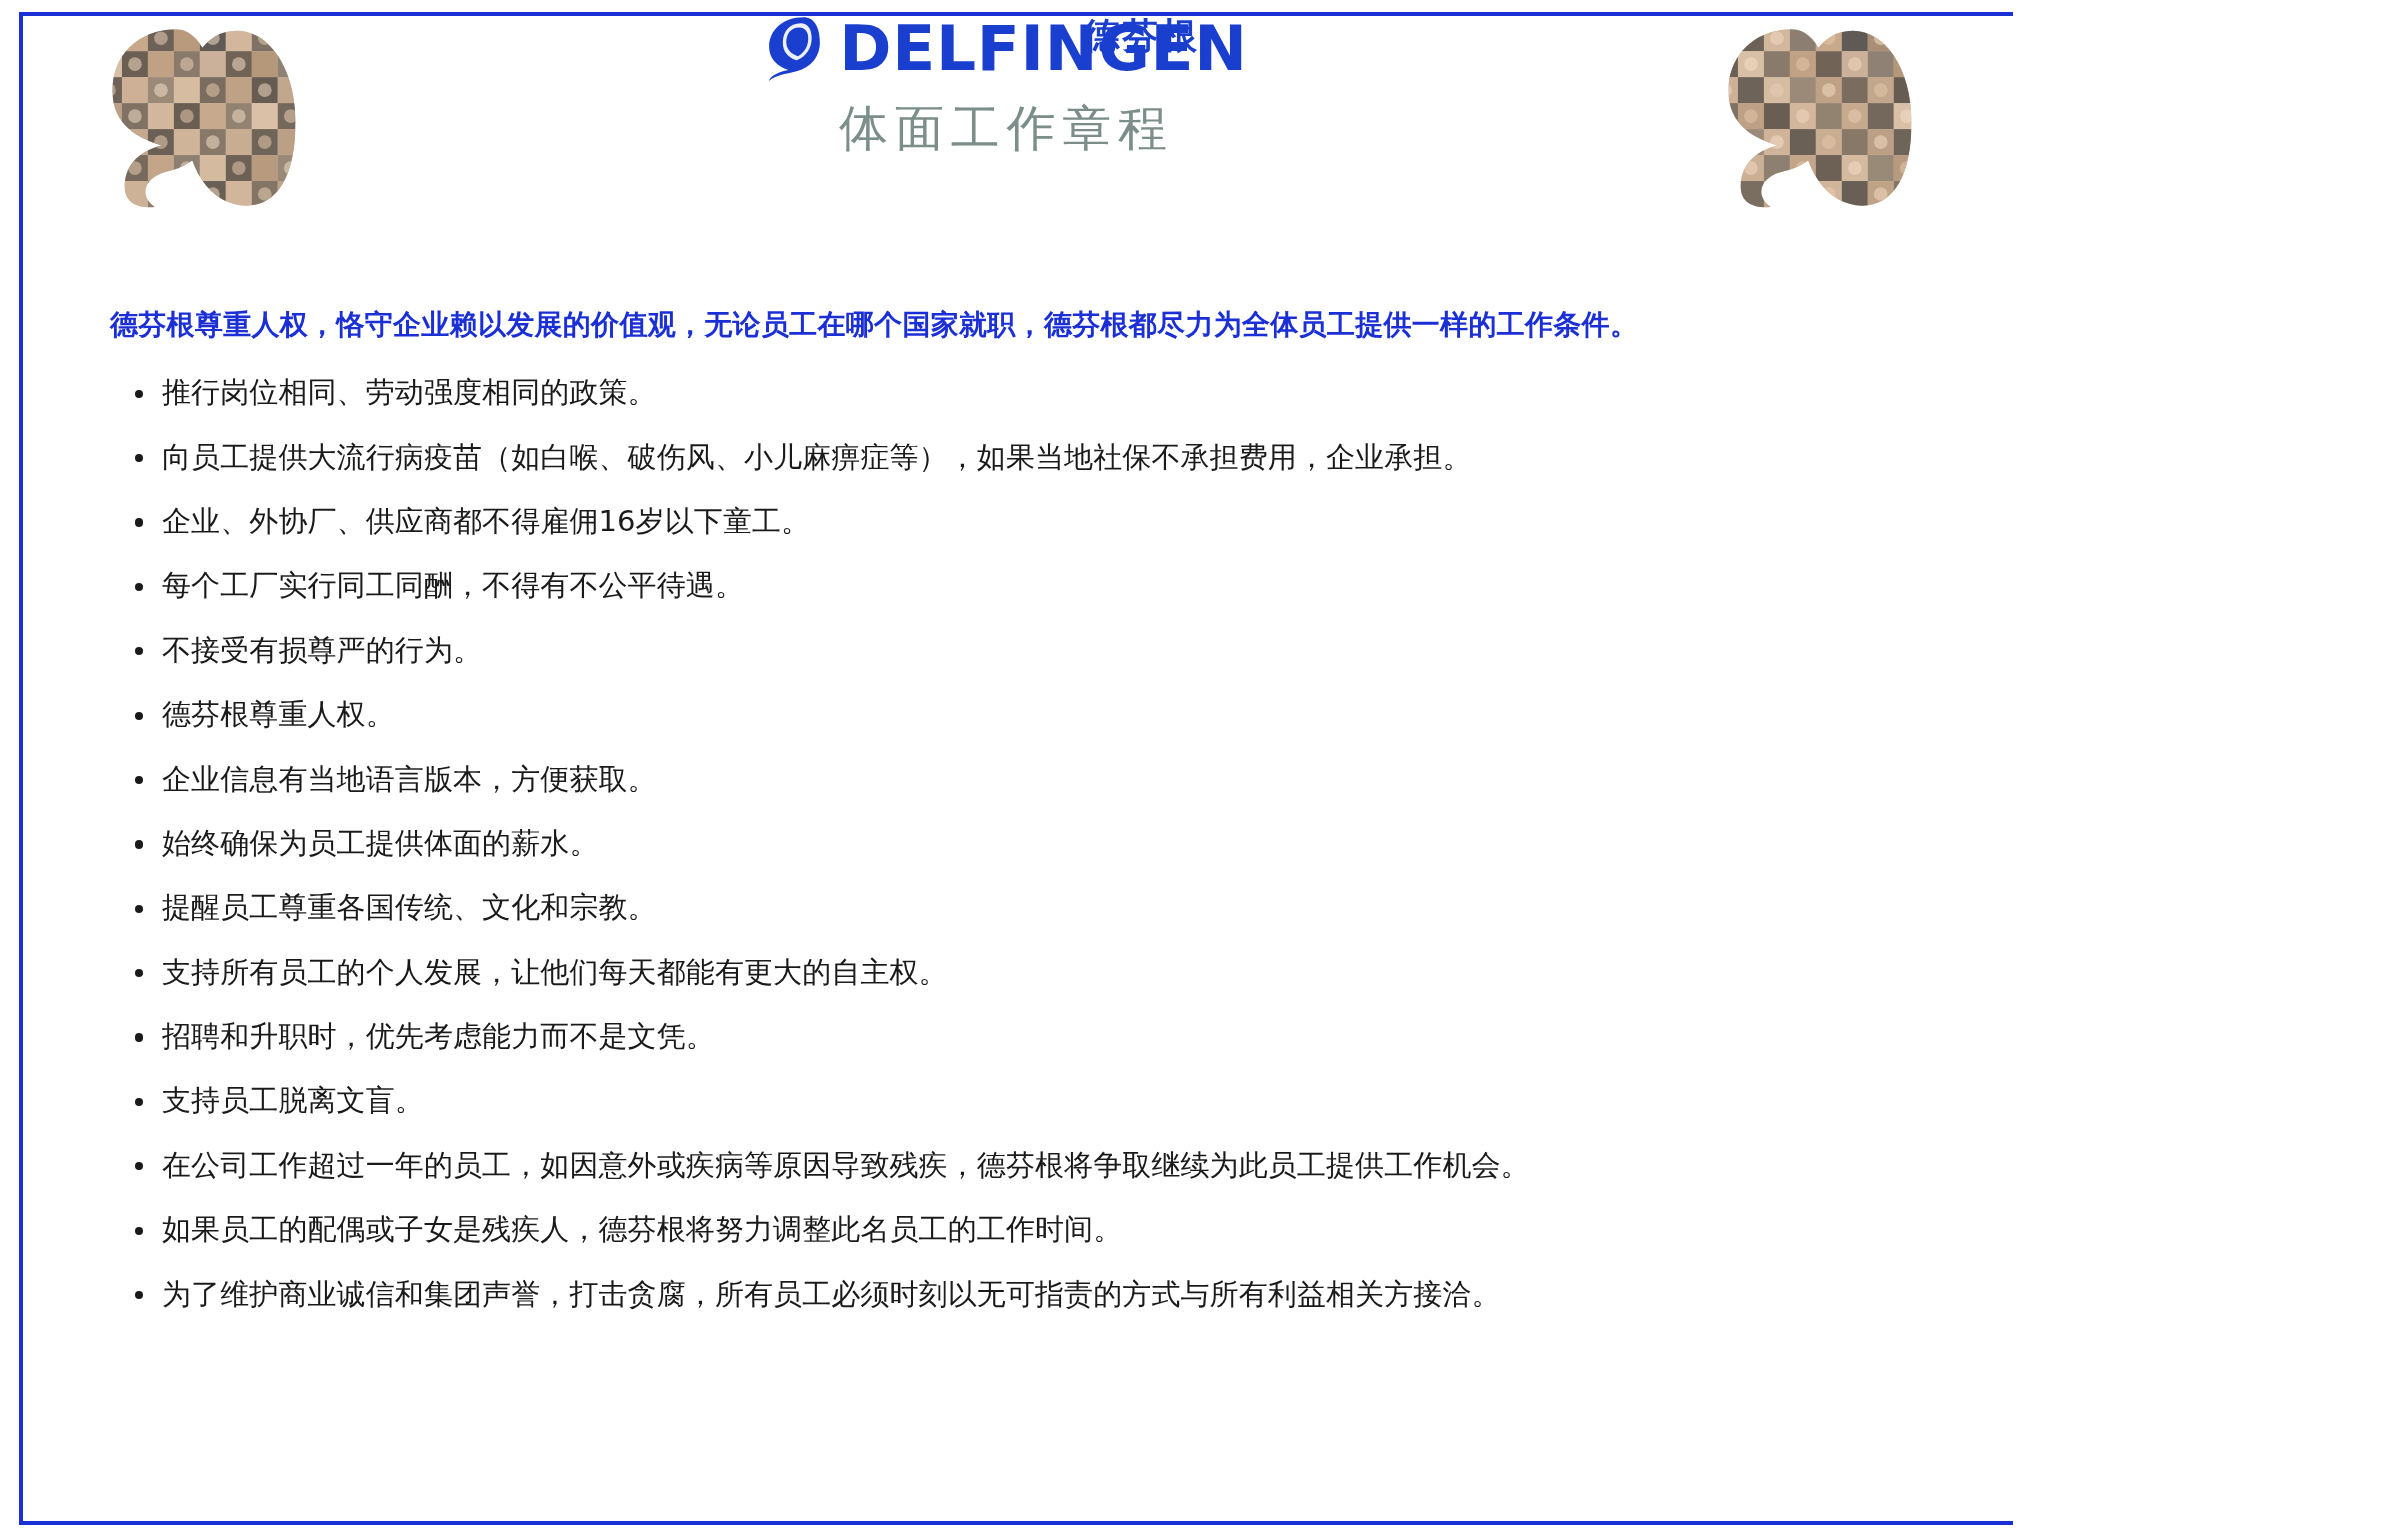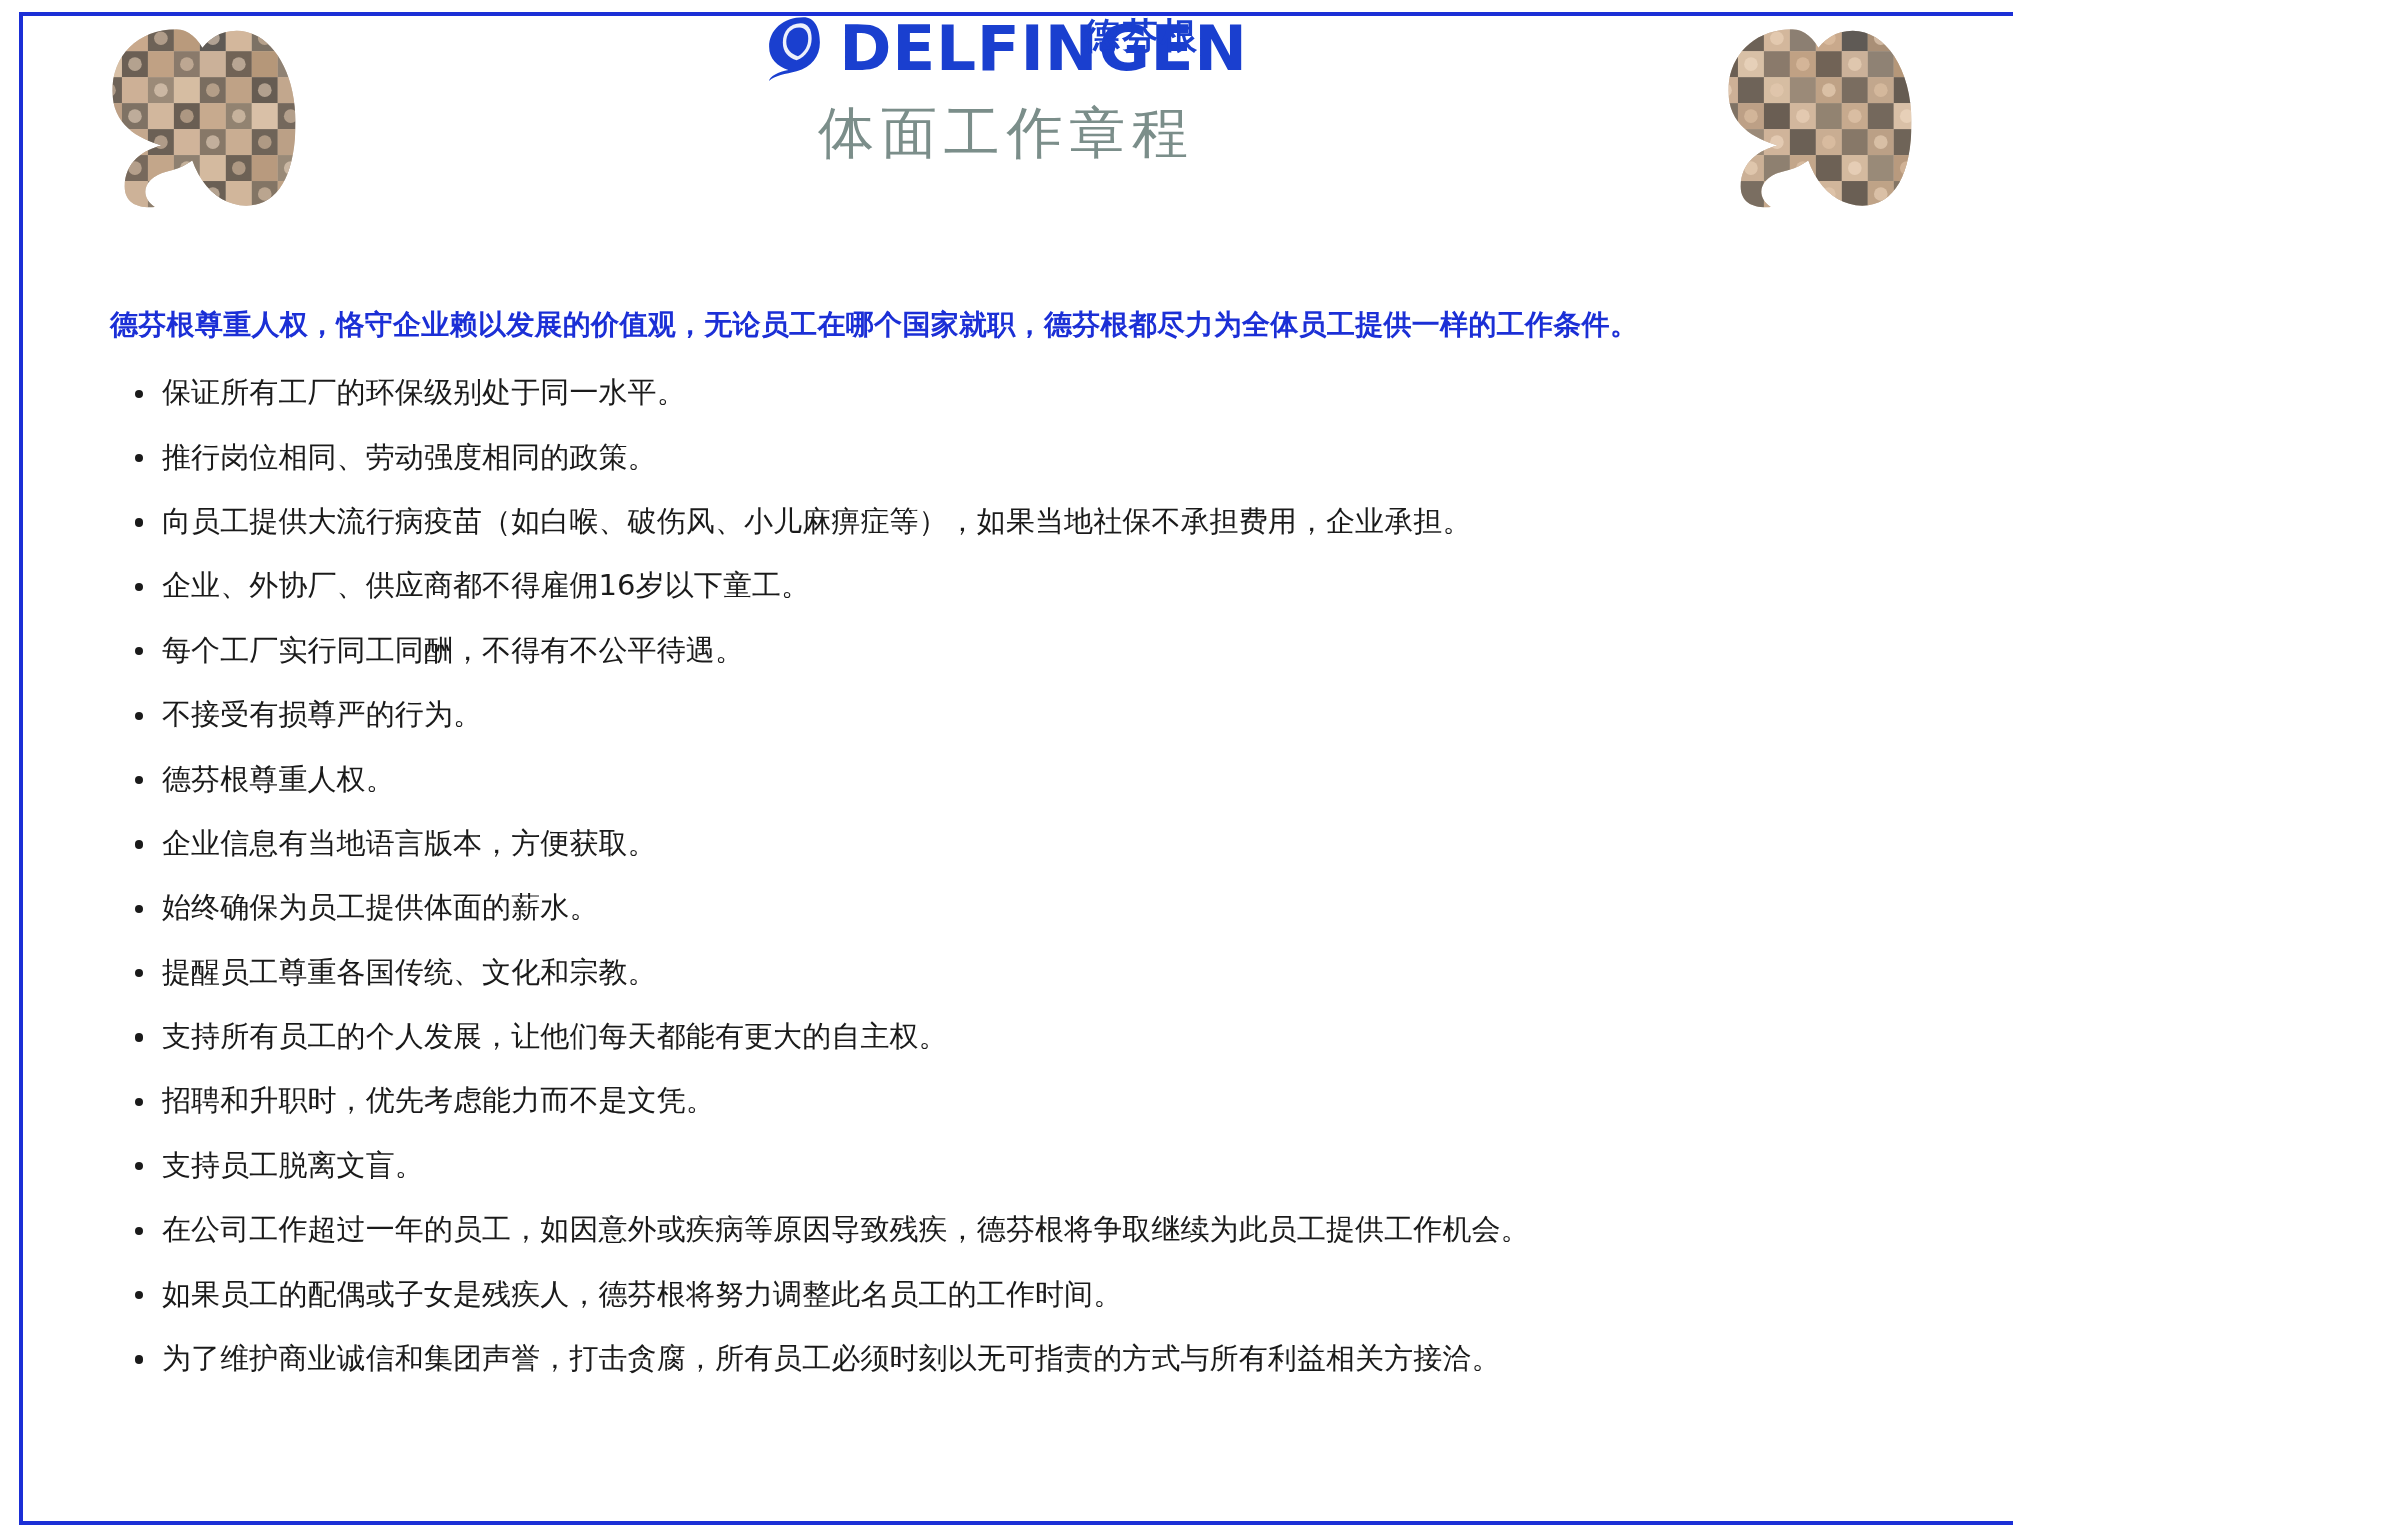--- a/index.html
+++ b/index.html
@@ -75,21 +75,21 @@
     left: 50%;
     top: -2.7px;
     transform: translateX(77px);
     font-size: 36px;
     font-weight: bold;
     color: #1a3fcf;
     letter-spacing: 2.7px;
   }
   .doc-title {
     margin-top: 18px;
-    font-size: 56px;
+    font-size: 49px;
     letter-spacing: 6.8px;
     color: #7b8e8a;
     font-weight: normal;
     text-align: center;
     line-height: 1.1;
   }
 
   
   .intro {
     margin: 18px 110px 0 110px;
@@ -349,21 +349,20 @@
         </div>
       </div>
       <div class="doc-title">体面工作章程</div>
     </div>
 
   </div>
 
   <div class="intro">德芬根尊重人权，恪守企业赖以发展的价值观，无论员工在哪个国家就职，德芬根都尽力为全体员工提供一样的工作条件。</div>
 
   <ul class="bullets">
-    <li> 保证所有工厂的环保级别处于同一水平。</li>
     <li>推行岗位相同、劳动强度相同的政策。</li>
     <li>向员工提供大流行病疫苗（如白喉、破伤风、小儿麻痹症等），如果当地社保不承担费用，企业承担。</li>
     <li>企业、外协厂、供应商都不得雇佣16岁以下童工。</li>
     <li>每个工厂实行同工同酬，不得有不公平待遇。</li>
     <li>不接受有损尊严的行为。</li>
     <li>德芬根尊重人权。</li>
     <li>企业信息有当地语言版本，方便获取。</li>
     <li>始终确保为员工提供体面的薪水。</li>
     <li>提醒员工尊重各国传统、文化和宗教。</li>
     <li>支持所有员工的个人发展，让他们每天都能有更大的自主权。</li>

